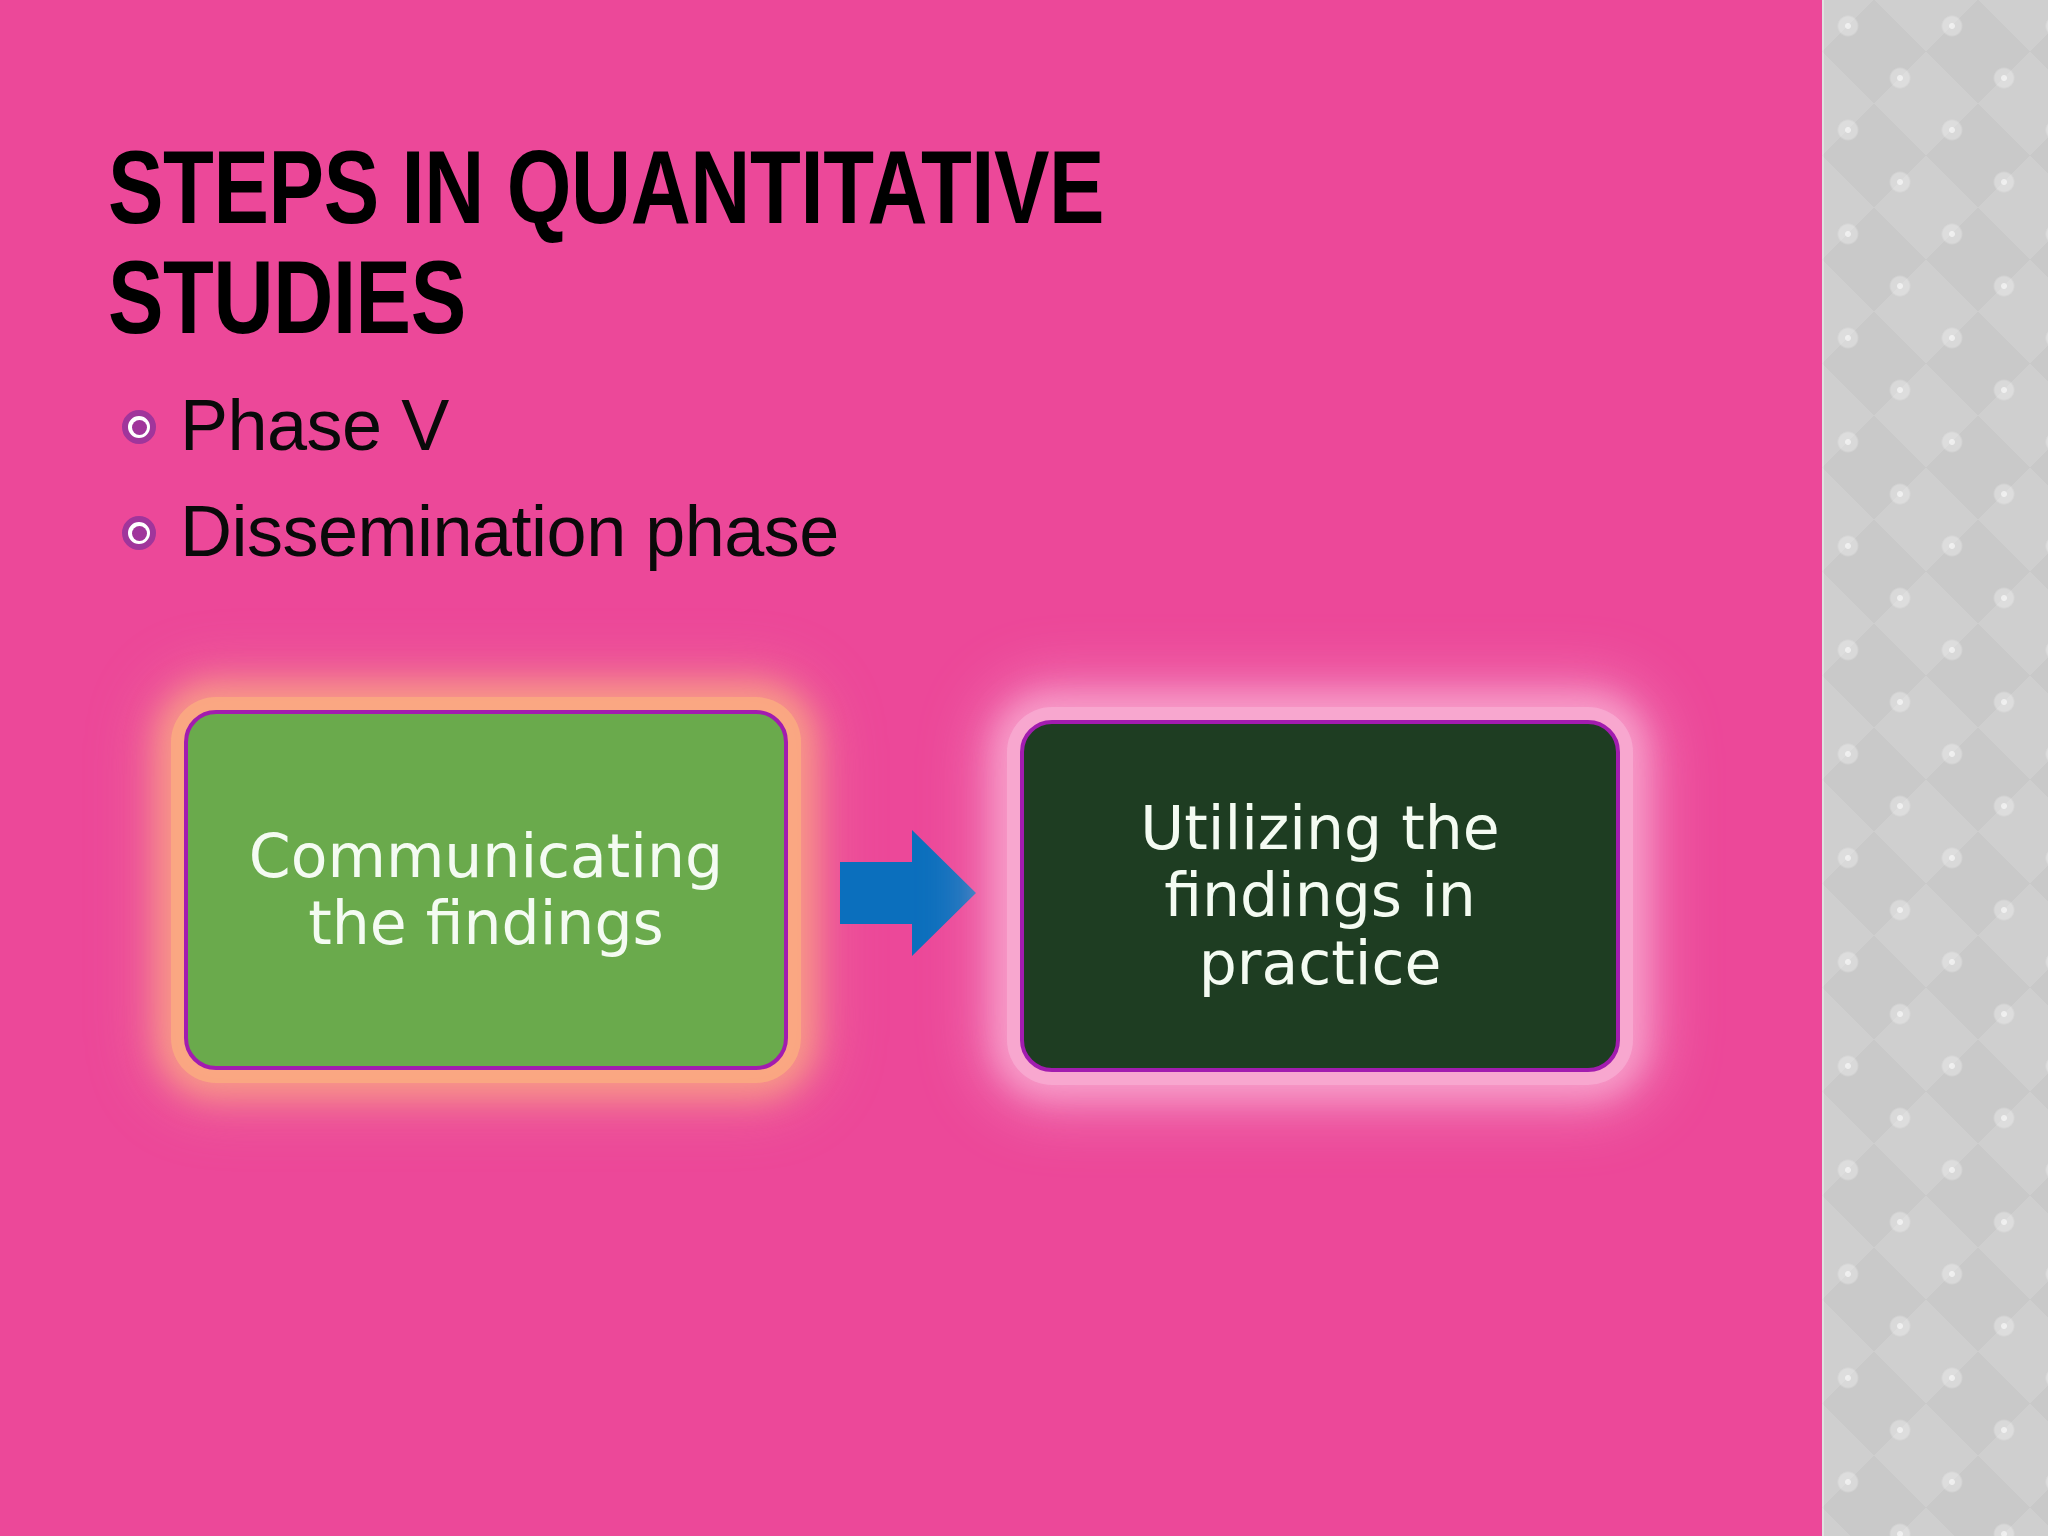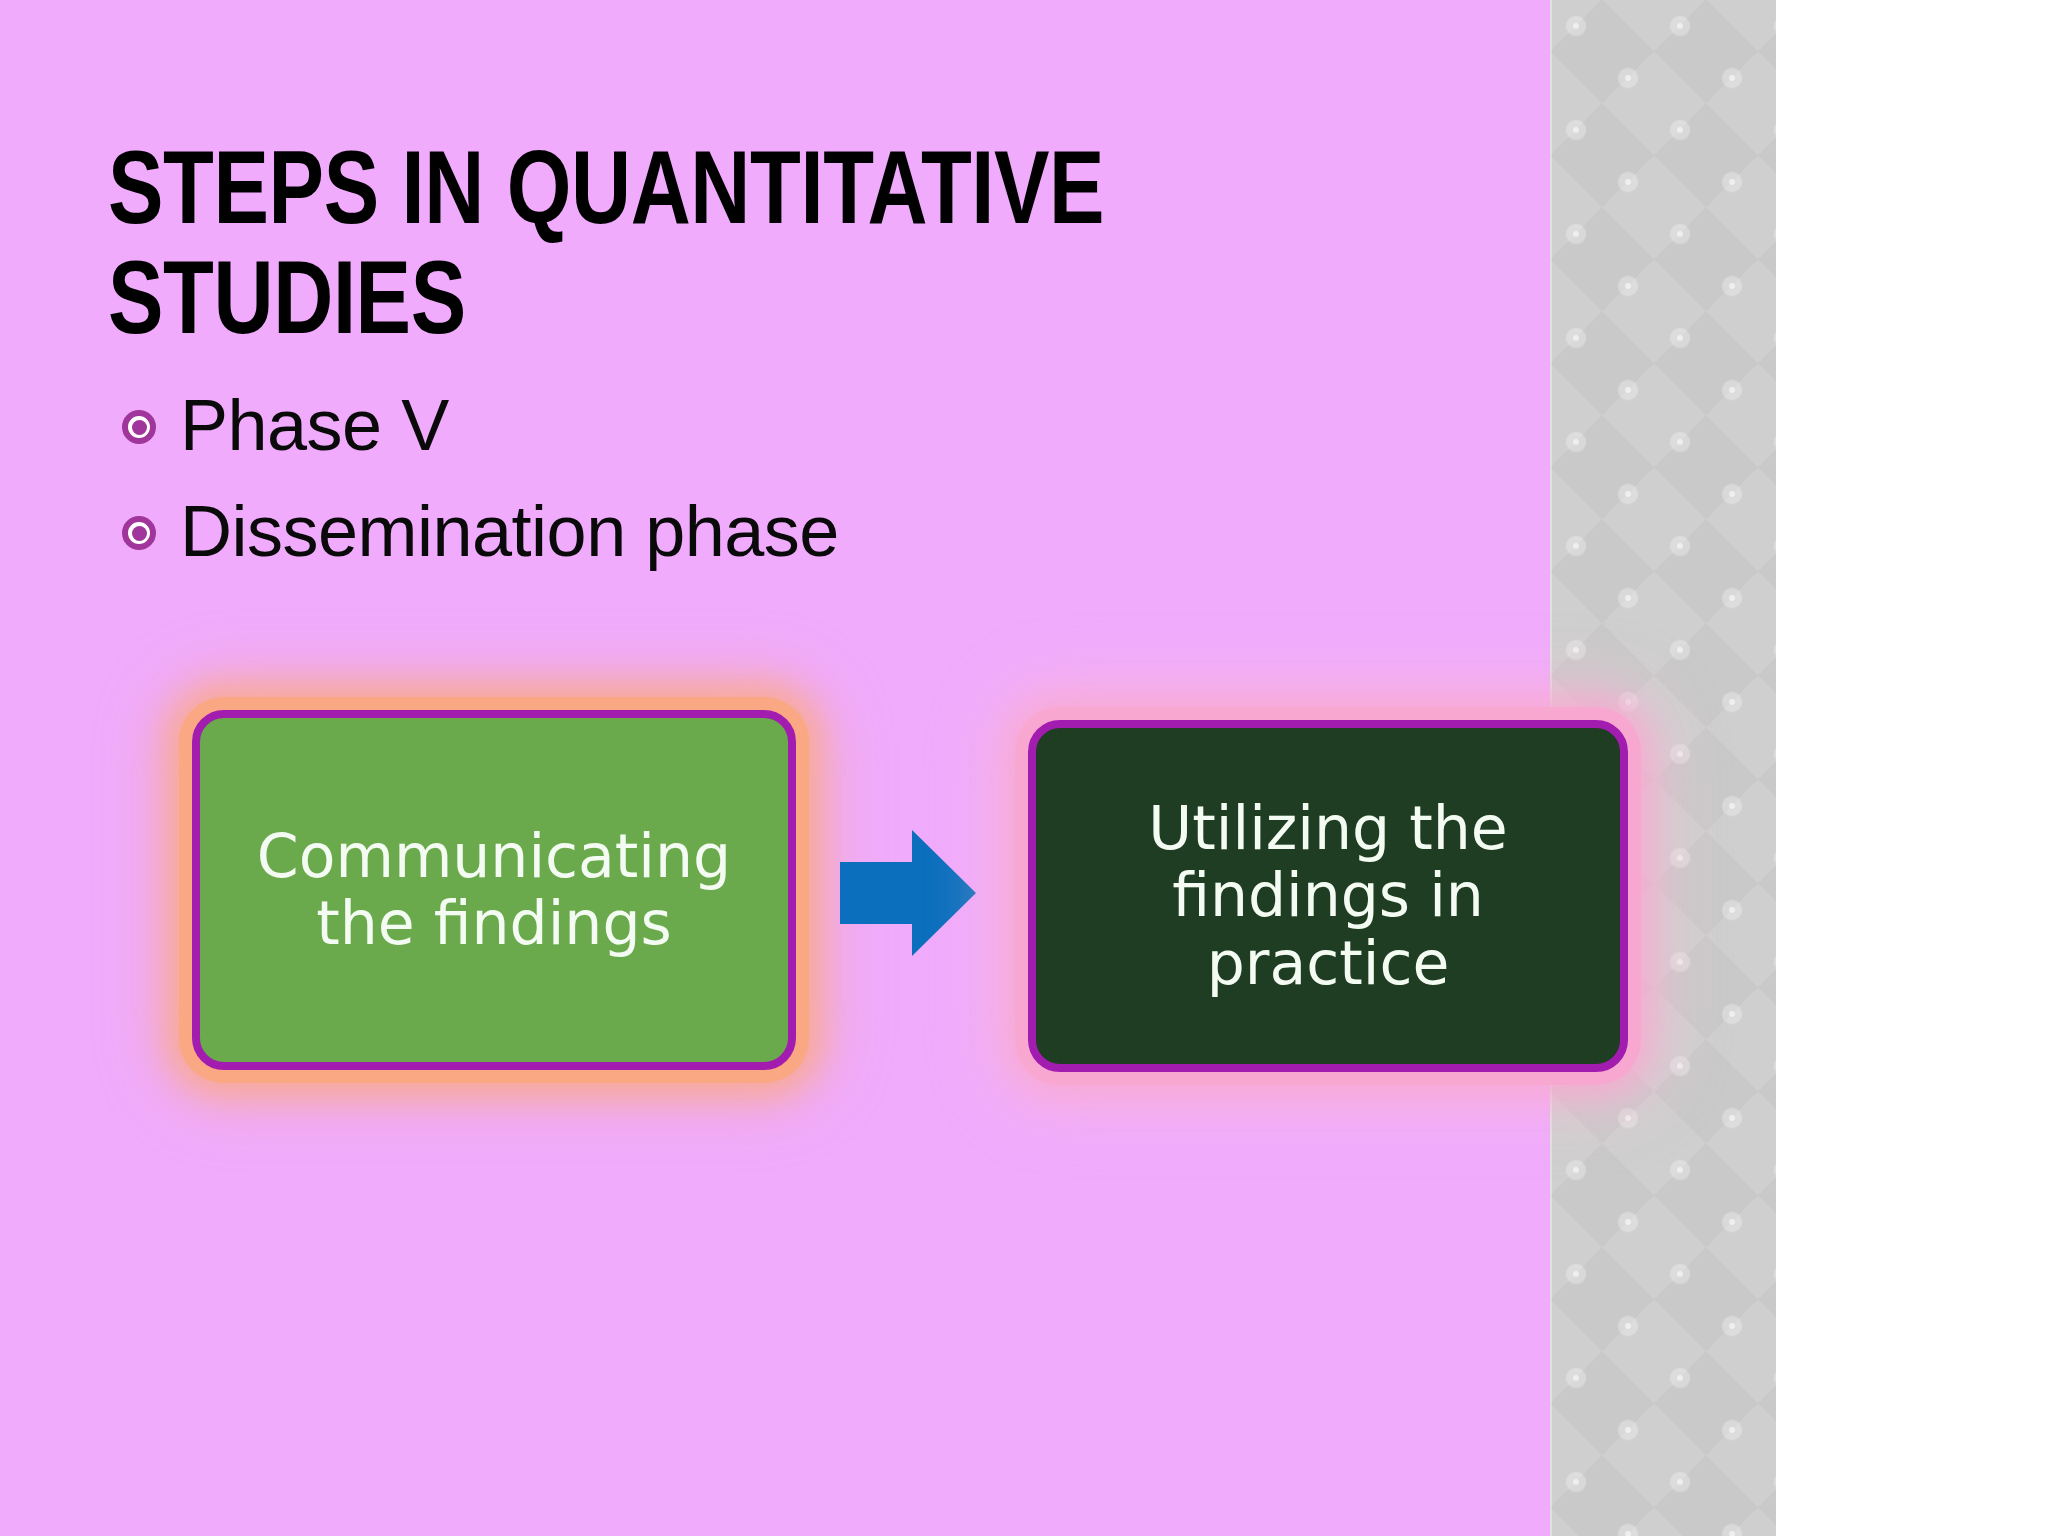--- a/index.html
+++ b/index.html
@@ -9,25 +9,24 @@
   }
   body {
     width: 2048px;
     height: 1536px;
     overflow: hidden;
     font-family: "DejaVu Sans", sans-serif;
   }
 
   #slide {
     position: relative;
-    width: 1744px;
+    width: 2048px;
     height: 1536px;
-    background: #f0abfc;
+    background: #ec4899;
     overflow: hidden;
-    padding-left: 32px;
   }
 
   
   #deco-panel {
     position: absolute;
     top: 0;
     right: 0;
     width: 226px;
     height: 1536px;
     background-color: #c9c9c9;
@@ -123,31 +122,30 @@
     left: 0;
     top: 640px;
     width: 1820px;
     height: 520px;
   }
 
   .node {
     position: absolute;
     box-sizing: border-box;
     border-radius: 32px;
-    border: 8px solid #a21caf;
+    border: 4px solid #a21caf;
     display: flex;
     align-items: center;
     justify-content: center;
     text-align: center;
     padding: 0 26px;
     font-family: "DejaVu Sans", sans-serif;
     font-size: 60px;
     line-height: 1.12;
     color: #f4fbf2;
-    margin-left: 8px;
   }
 
   #node-communicating {
     left: 184px;
     top: 70px;
     width: 604px;
     height: 360px;
     background: #6aaa4c;
     box-shadow:
       0 0 0 13px rgba(250,168,130,0.95),

